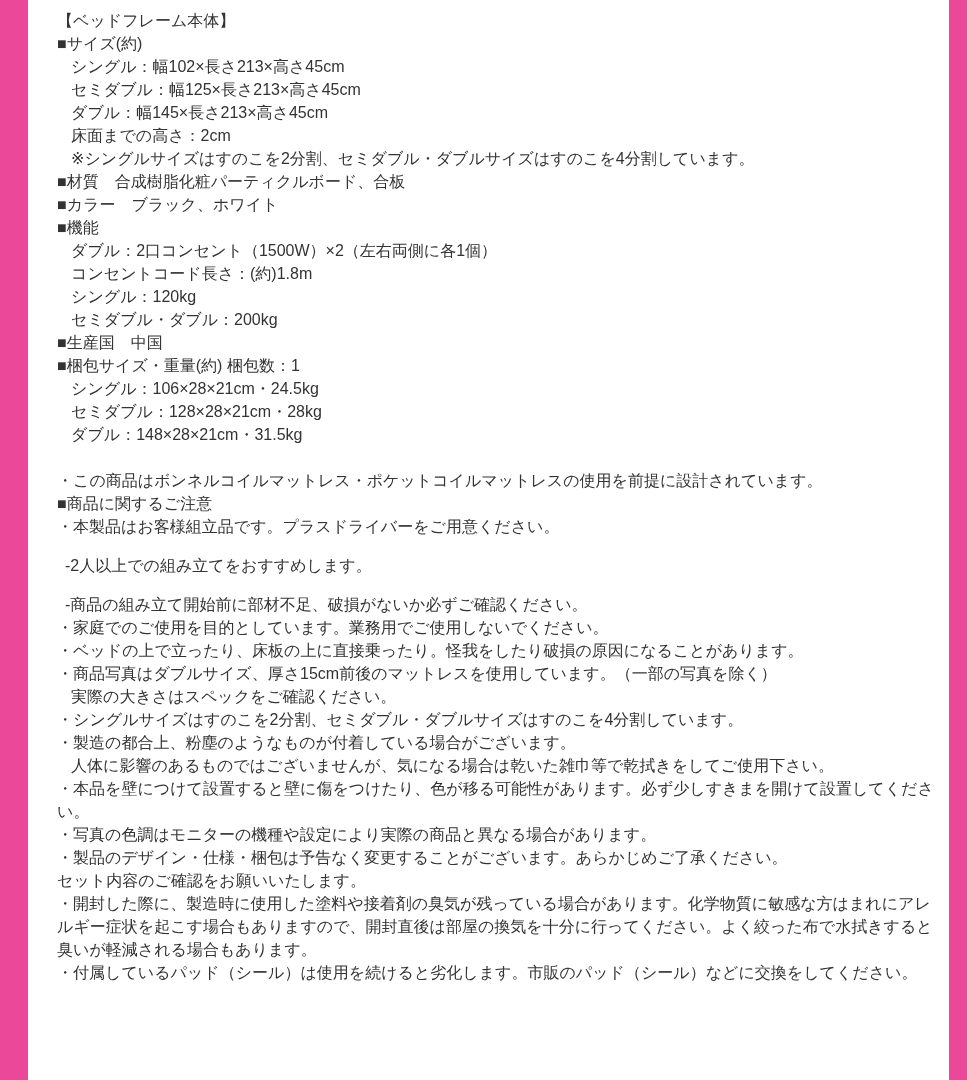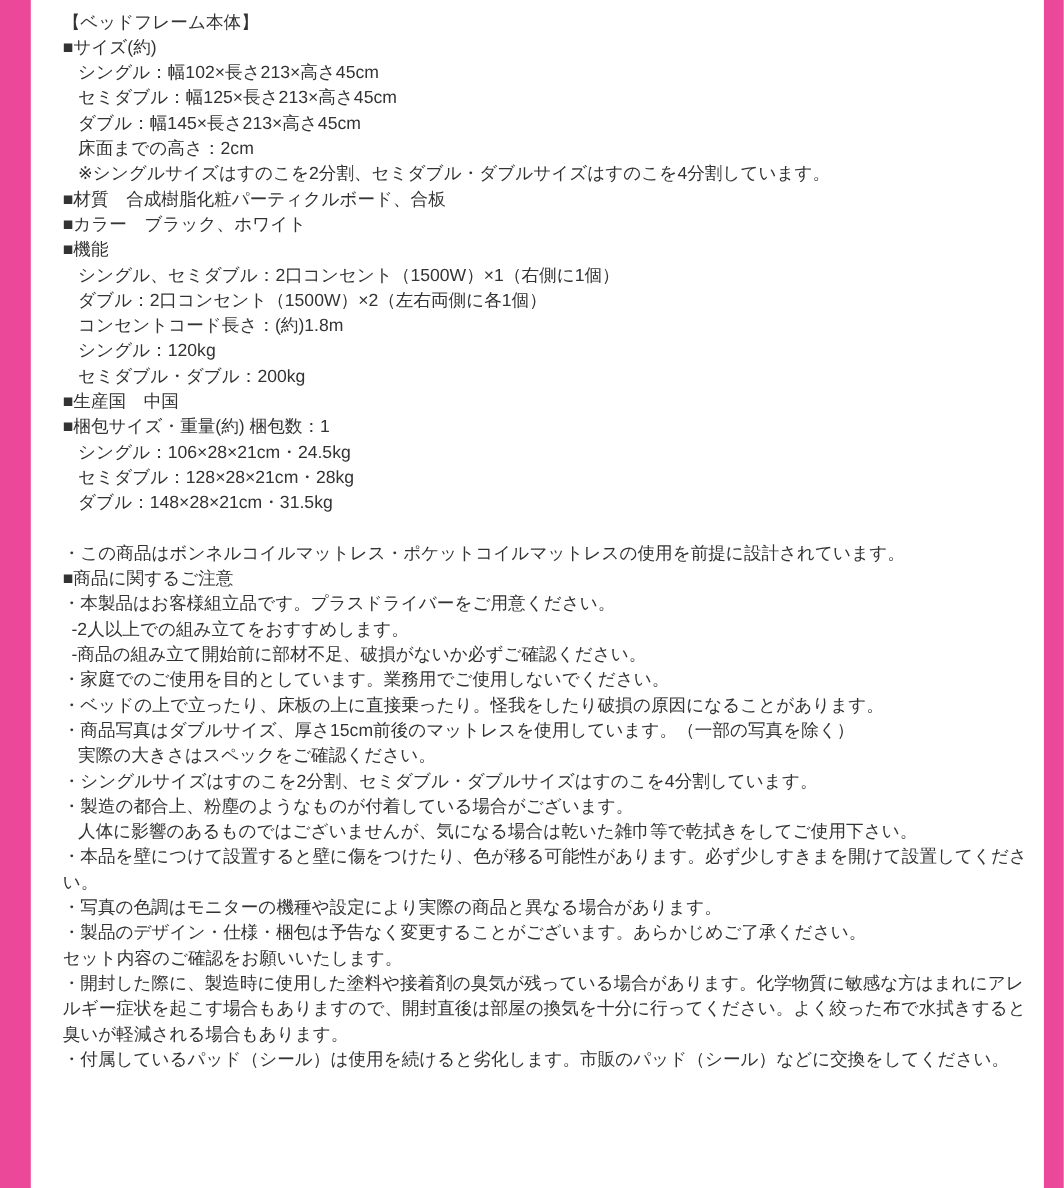--- a/index.html
+++ b/index.html
@@ -29,39 +29,38 @@
     color:#333333;
   }
   .line{
     height:23px;
     line-height:23px;
     white-space:nowrap;
     letter-spacing:0;
   }
   .ind-base{padding-left:0;}
   .ind-sub{padding-left:14px;}
-  .ind-dash{padding-left:8px;}
+  .ind-dash{padding-left:8px;margin-top:16px;}
 </style>
 </head>
 <body>
 
 <div class="page">
   <div class="content">
     <div class="doc">
         <div class="line ind-base">【ベッドフレーム本体】</div>
         <div class="line ind-base">■サイズ(約)</div>
         <div class="line ind-sub">シングル：幅102×長さ213×高さ45cm</div>
         <div class="line ind-sub">セミダブル：幅125×長さ213×高さ45cm</div>
         <div class="line ind-sub">ダブル：幅145×長さ213×高さ45cm</div>
         <div class="line ind-sub">床面までの高さ：2cm</div>
         <div class="line ind-sub">※シングルサイズはすのこを2分割、セミダブル・ダブルサイズはすのこを4分割しています。</div>
         <div class="line ind-base">■材質　合成樹脂化粧パーティクルボード、合板</div>
         <div class="line ind-base">■カラー　ブラック、ホワイト</div>
         <div class="line ind-base">■機能</div>
-        <div class="line ind-sub">シングル、セミダブル：2口コンセント（1500W）×1（右側に1個）</div>
         <div class="line ind-sub">ダブル：2口コンセント（1500W）×2（左右両側に各1個）</div>
         <div class="line ind-sub">コンセントコード長さ：(約)1.8m</div>
         <div class="line ind-sub">シングル：120kg</div>
         <div class="line ind-sub">セミダブル・ダブル：200kg</div>
         <div class="line ind-base">■生産国　中国</div>
         <div class="line ind-base">■梱包サイズ・重量(約) 梱包数：1</div>
         <div class="line ind-sub">シングル：106×28×21cm・24.5kg</div>
         <div class="line ind-sub">セミダブル：128×28×21cm・28kg</div>
         <div class="line ind-sub">ダブル：148×28×21cm・31.5kg</div>
         <div class="line ind-base"></div>

